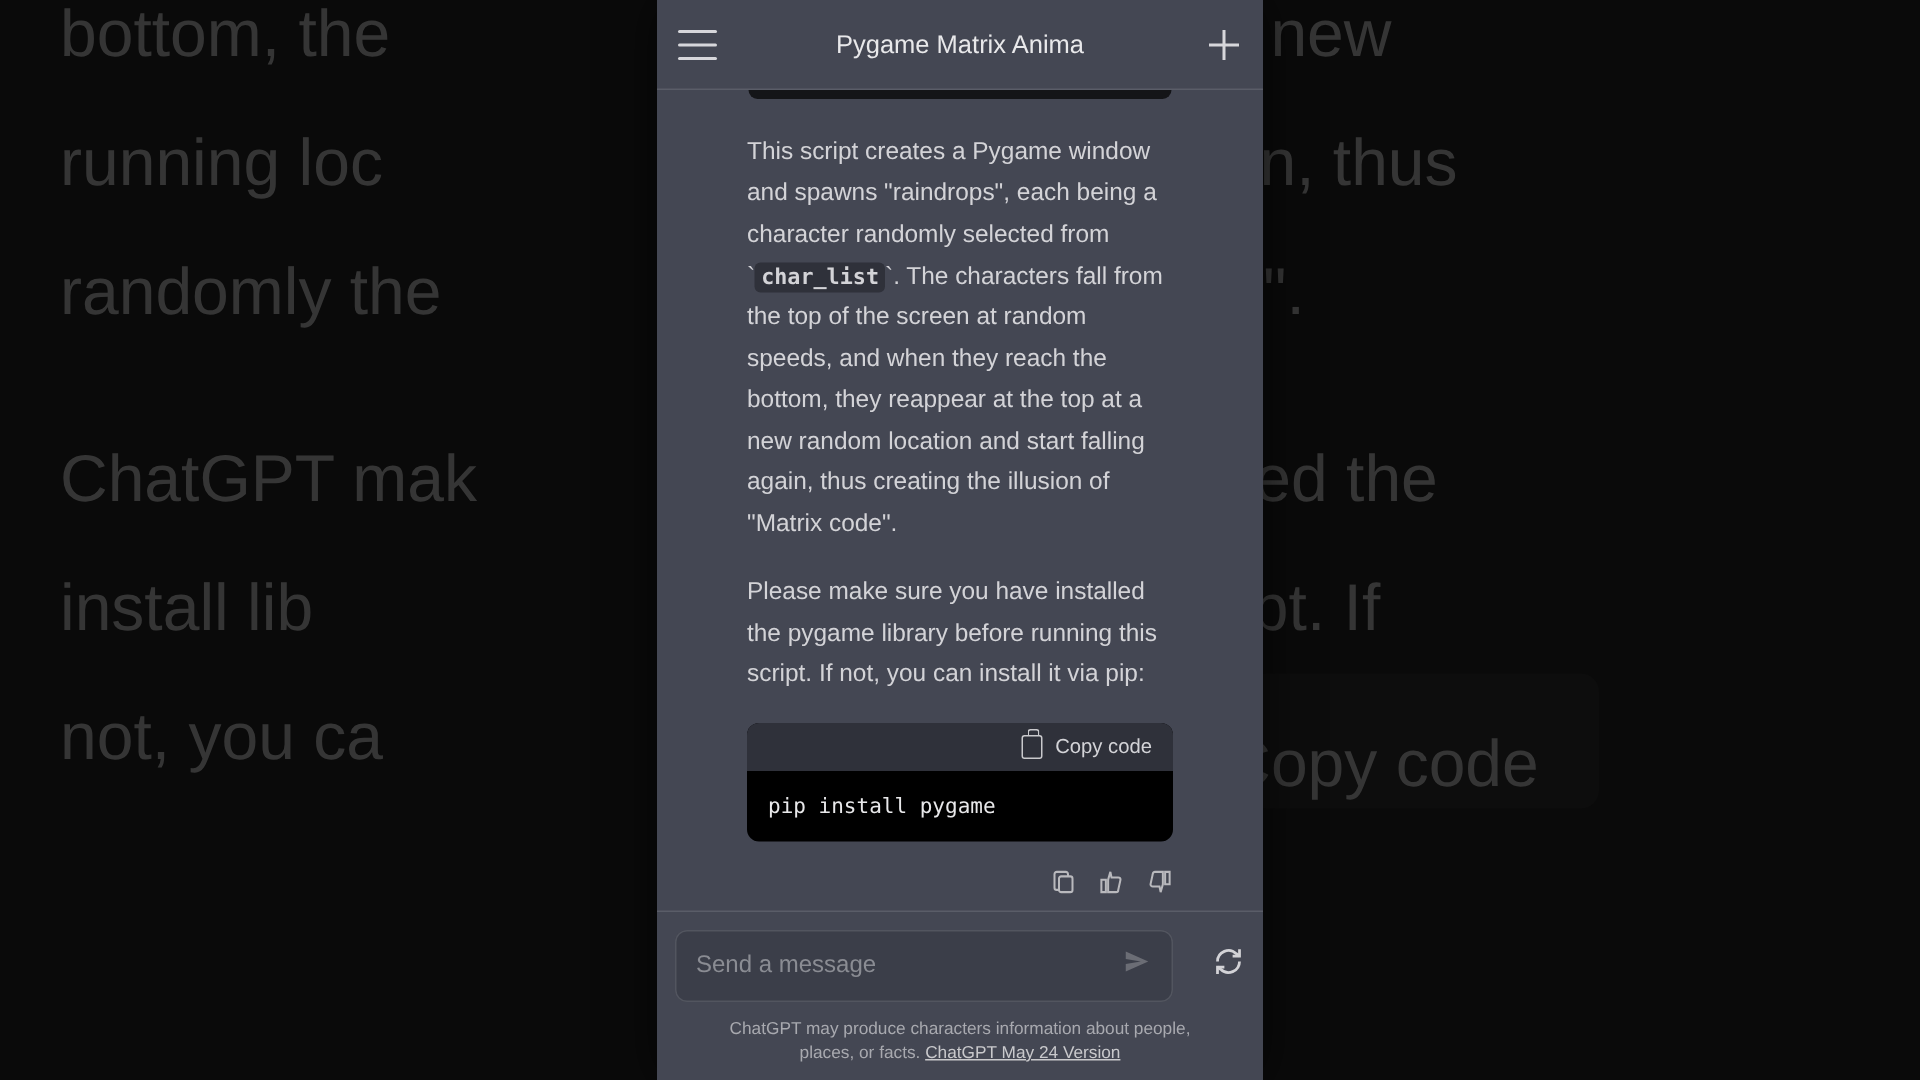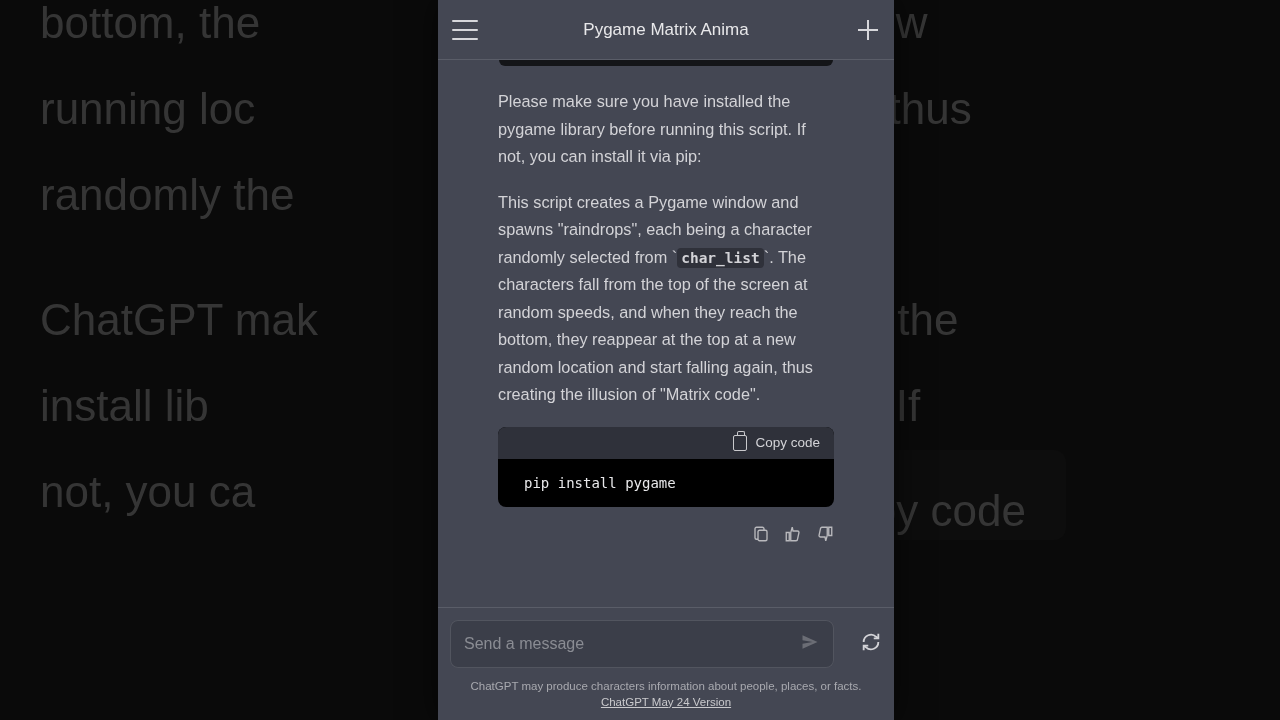--- a/index.html
+++ b/index.html
@@ -48,21 +48,21 @@
     width: 30px; height: 10px;
     border: 3px solid #6b6b6b;
     border-bottom: none;
     border-radius: 4px 4px 0 0;
   }
 
   .phone {
     position: absolute;
     left: 438px;
     top: 0;
-    width: 456px;
+    width: 404px;
     height: 720px;
     background: #444753;
     display: flex;
     flex-direction: column;
     box-shadow: 0 0 30px rgba(0,0,0,0.6);
   }
   .header {
     height: 60px;
     display: flex;
     align-items: center;
@@ -155,21 +155,21 @@
     width: 6px; height: 3px;
     border: 1.6px solid #c9c9cc;
     border-bottom: none;
     border-radius: 2px 2px 0 0;
   }
   .copy-label {
     color: #d3d3d7;
     font-size: 13.5px;
   }
   .code-body {
-    padding: 16px 26px;
+    padding: 16px 14px;
     font-family: "SFMono-Regular", Consolas, monospace;
     font-size: 14px;
     color: #e8e8ea;
     white-space: pre;
   }
   .actions {
     display: flex;
     justify-content: flex-end;
     gap: 14px;
     padding: 18px 44px 10px 0;
@@ -254,24 +254,24 @@
         <span></span>
         <span></span>
     </div>
     <div class="title">Pygame Matrix Anima</div>
     <div class="plus"></div>
   </div>
 
   <div class="content">
     <div class="fade-top"></div>
     <div class="msg-text">
-      <p>Please make sure you have installed the pygame library before running this script. If not, you can install it via pip:</p>
       <p>
         <span>This script creates a Pygame window and spawns "raindrops", each being a character randomly selected from </span>`<code class="inline">char_list</code>`<span>. The characters fall from the top of the screen at random speeds, and when they reach the bottom, they reappear at the top at a new random location and start falling again, thus creating the illusion of "Matrix code".</span>
       </p>
+      <p>Please make sure you have installed the pygame library before running this script. If not, you can install it via pip:</p>
     </div>
 
     <div class="code-block">
       <div class="code-header">
         <span class="copy-icon"></span>
         <span class="copy-label">Copy code</span>
       </div>
       <div class="code-body">pip install pygame</div>
     </div>
 

